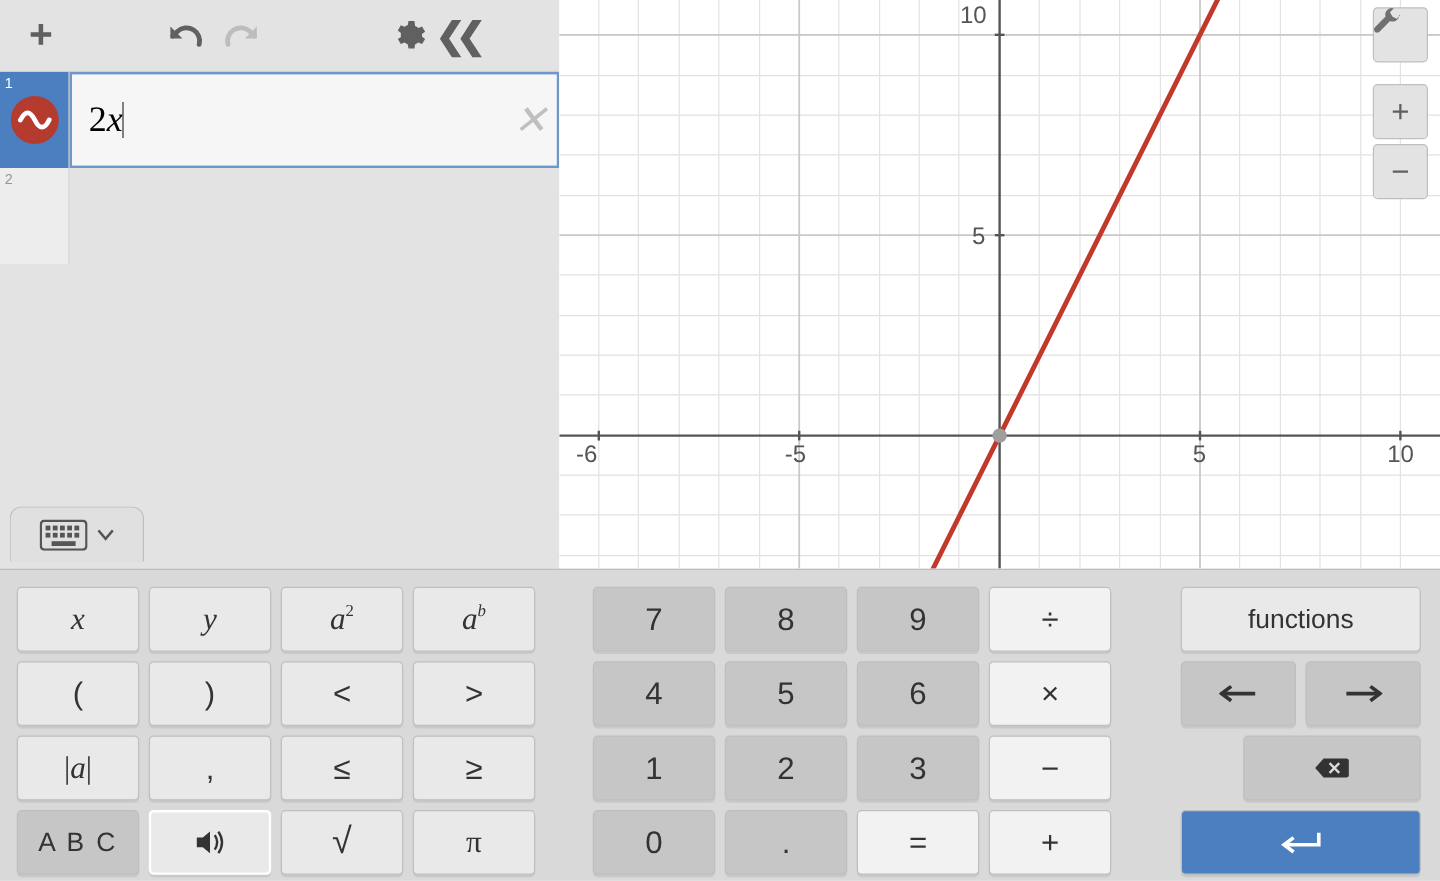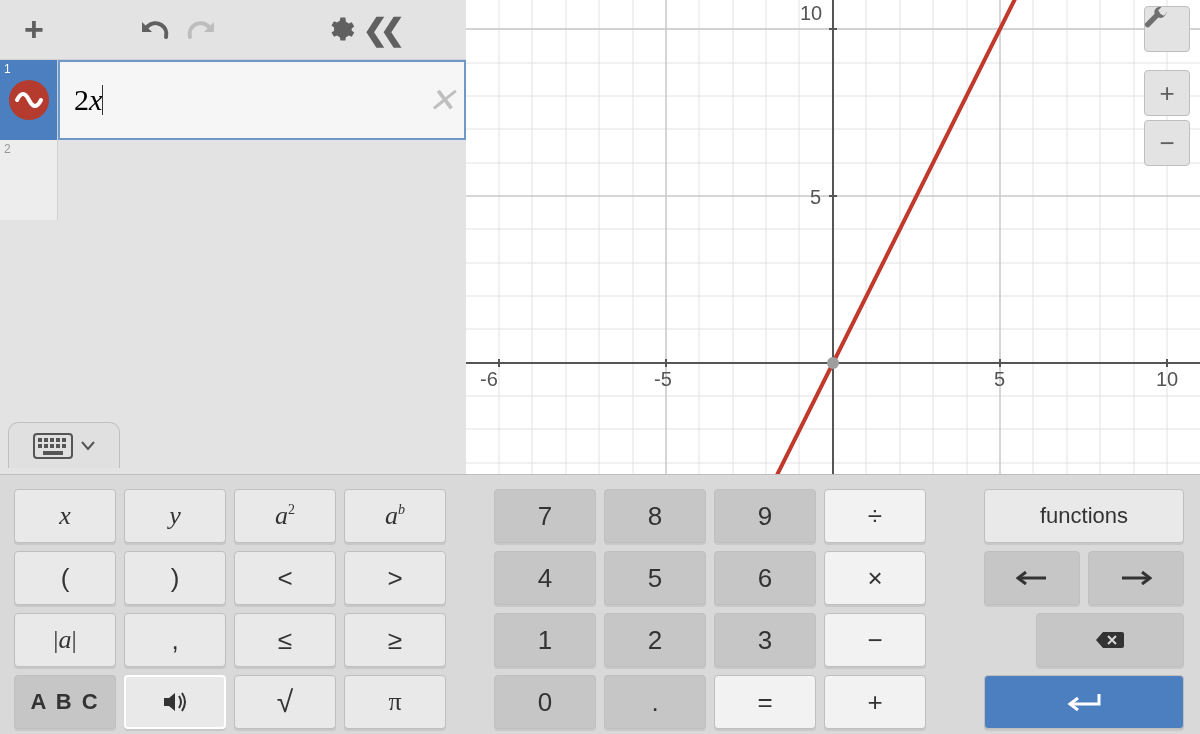--- a/index.html
+++ b/index.html
@@ -43,21 +43,21 @@
 
 
 .keypad { position:absolute; left:0; bottom:0; width:1200px; height:260px; background:#d9d9d9; border-top:1px solid #bdbdbd; padding-top:12px; }
 .kp-grid { position:absolute; }
 .key { background:#e9e9e9; border:1px solid #bfbfbf; border-radius:4px; display:flex; align-items:center; justify-content:center; font-size:26px; color:#333; cursor:pointer; box-shadow: 0 2px 0 rgba(0,0,0,0.08); font-family: Arial, Helvetica, sans-serif; }
 .key.math { font-family: "Times New Roman", Georgia, serif; font-style: italic; }
 .key.dark { background:#c6c6c6; }
 .key.light { background:#f2f2f2; }
 .key.enter { background:#4c7fbf; color:#fff; }
 .key.white-border { border:2px solid #fff; }
-.key.lbl { font-family: Arial, Helvetica, sans-serif; font-style:normal; letter-spacing:2px;font-weight:bold; }
+.key.lbl { font-family: Arial, Helvetica, sans-serif; font-style:normal; letter-spacing:2px; }
 .key .sup { font-size:14px; vertical-align: super; position:relative; top:-6px; font-style:normal; }
 
 
 .cluster-left { left:14px; top:14px; }
 .cluster-left .key { width:102px; height:54px; position:absolute; }
 
 
 .cluster-num { left:494px; top:14px; }
 .cluster-num .key { width:102px; height:54px; position:absolute; }
 

